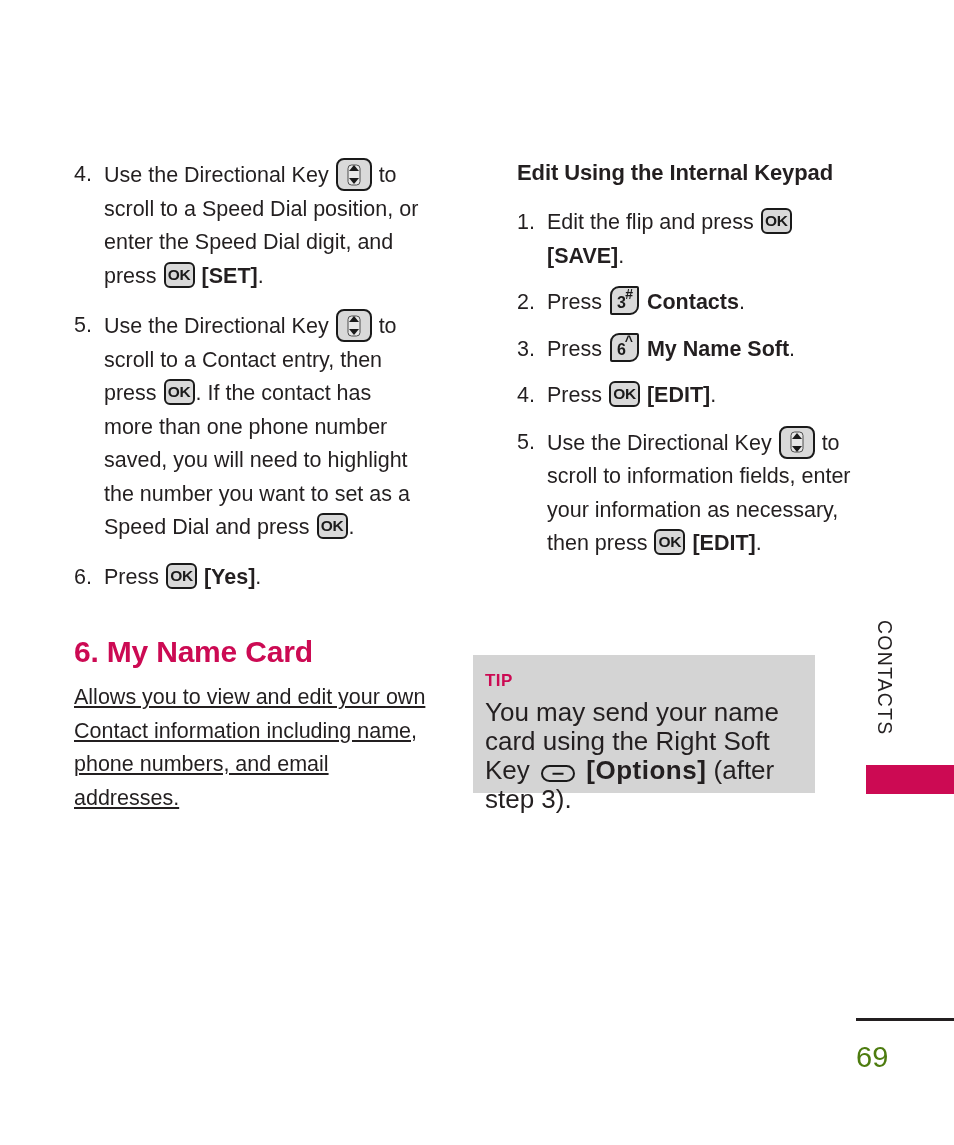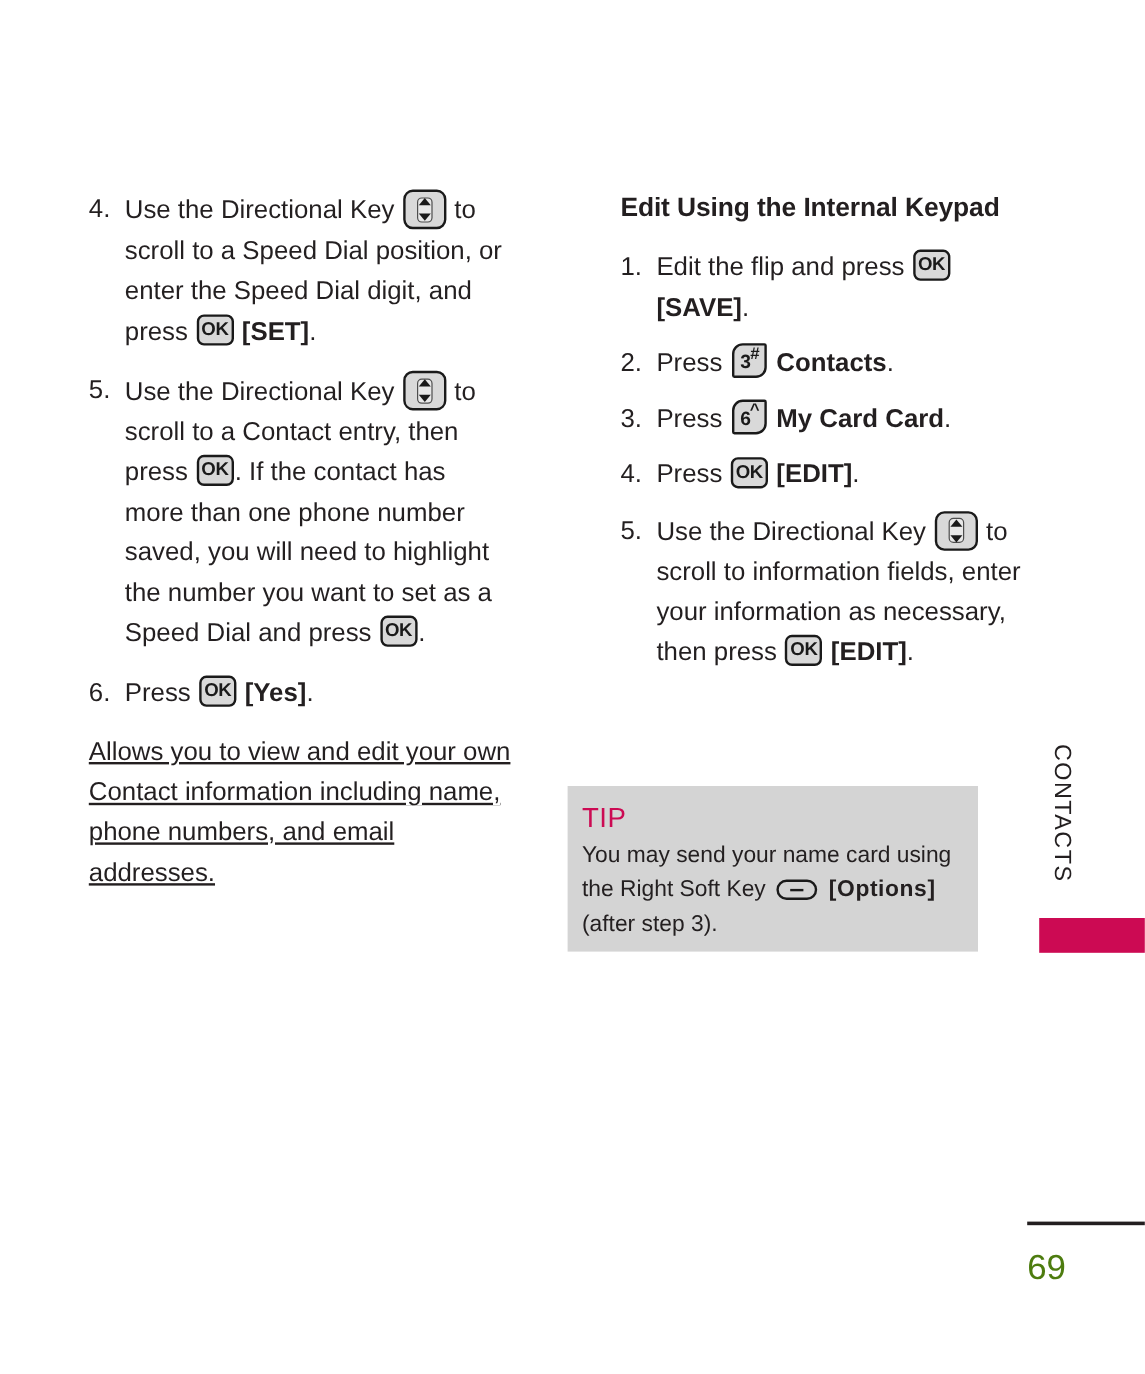--- a/index.html
+++ b/index.html
@@ -187,28 +187,28 @@
     left: 473px;
     top: 655px;
     width: 342px;
     height: 138px;
     background: #d4d4d4;
     box-sizing: border-box;
     padding: 14px 16px 0 12px;
   }
   .tip-title {
     color: #cc0a53;
-    font-size: 23px;
-    font-weight: normal;
+    font-size: 17px;
+    font-weight: bold;
     line-height: 24px;
     letter-spacing: 0.4px;
     margin-bottom: 5px;
   }
   .tip-body {
-    font-size: 19px;
+    font-size: 26px;
     line-height: 29px;
   }
   .tip-body .opt {
     font-weight: bold;
     letter-spacing: 0.5px;
   }
 
   
   .side-tab {
     position: absolute;
@@ -284,20 +284,21 @@
       <span class="key-ok"><span>OK</span></span><span>.</span>
     </div>
 
     <div class="step">
       <span class="num">6.</span>
       <span>Press</span>
       <span class="key-ok"><span>OK</span></span>
       <span class="brackets">[Yes]</span><span>.</span>
     </div>
 
+    <h2 class="h-section">6. My Name Card</h2>
     <p class="para">Allows you to view and edit your own Contact information including name, phone numbers, and email addresses.</p>
   </div>
 
   <div class="col col-right">
 
     <h3 class="h-sub">Edit Using the Internal Keypad</h3>
 
     <div class="step tight">
       <span class="num">1.</span>
       <span>Edit the flip and press</span>
@@ -315,21 +316,21 @@
       <span class="bold">Contacts</span><span>.</span>
     </div>
 
     <div class="step tight">
       <span class="num">3.</span>
       <span>Press</span>
       <span class="key-num">
         <span class="d">6</span>
         <span class="s">^</span>
       </span>
-      <span class="bold">My Card Card</span><span>.</span>
+      <span class="bold">My Name Soft</span><span>.</span>
     </div>
 
     <div class="step tight">
       <span class="num">4.</span>
       <span>Press</span>
       <span class="key-ok"><span>OK</span></span>
       <span class="brackets">[EDIT]</span><span>.</span>
     </div>
 
     <div class="step">

